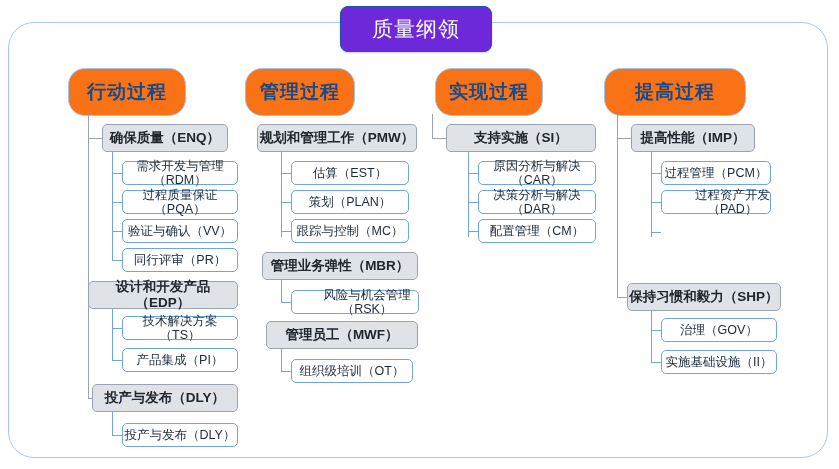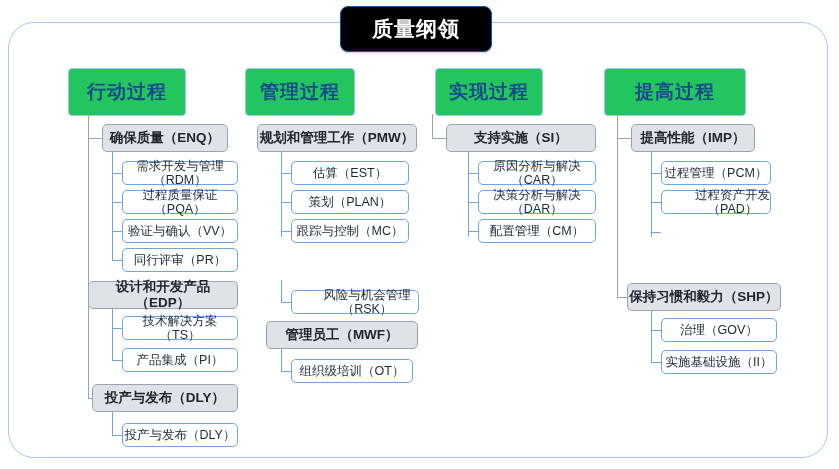--- a/index.html
+++ b/index.html
@@ -6,29 +6,29 @@
   body{width:839px;height:469px;font-family:"Liberation Sans","DejaVu Sans",sans-serif;overflow:hidden;}
   #root{position:relative;width:839px;height:469px;}
 
   .outer-frame{
     position:absolute;left:8px;top:22px;width:820px;height:436px;
     border:1.5px solid #a9c8ea;border-radius:26px;background:#fff;box-sizing:border-box;
   }
 
   .root-node{
     position:absolute;left:340px;top:6px;width:150px;height:44px;
-    background:#000000;border:1.5px solid #1457ad;border-radius:8px;
-    color:#fff;font-size:21px;font-weight:bold;letter-spacing:1px;
+    background:#6d28d9;border:1.5px solid #1457ad;border-radius:8px;
+    color:#fff;font-size:21px;font-weight:normal;letter-spacing:1px;
     display:flex;align-items:center;justify-content:center;
     box-shadow:0 1px 2px rgba(0,0,0,.2);
   }
 
   .phase{
     position:absolute;height:46px;
-    background:#22c55e;border:1.5px solid #9ec4ef;border-radius:4px;
+    background:#f97316;border:1.5px solid #9ec4ef;border-radius:17px;
     color:#174a8b;font-size:19px;font-weight:bold;letter-spacing:1px;
     display:flex;align-items:center;justify-content:center;
   }
 
   .node{
     position:absolute;box-sizing:border-box;
     border-radius:5px;display:flex;align-items:center;justify-content:center;
     text-align:center;line-height:1.15;
   }
   .lvl1{
@@ -99,20 +99,21 @@
 
   <div class="ln h blue" style="left:281px;top:173px;width:10px;"></div>
   <div class="node lvl2" style="left:291px;top:161px;width:118px;height:24px;">估算（EST）</div>
 
   <div class="ln h blue" style="left:281px;top:202px;width:10px;"></div>
   <div class="node lvl2" style="left:291px;top:190px;width:118px;height:24px;">策划（PLAN）</div>
 
   <div class="ln h blue" style="left:281px;top:231px;width:10px;"></div>
   <div class="node lvl2" style="left:291px;top:219px;width:118px;height:24px;">跟踪与控制（MC）</div>
 
+  <div class="node lvl1" style="left:262px;top:252px;width:156px;height:28px;">管理业务弹性（MBR）</div>
   <div class="ln v blue" style="left:281px;top:280px;height:23px;"></div>
   <div class="ln h blue" style="left:281px;top:302px;width:10px;"></div>
   <div class="node lvl2" style="left:291px;top:290px;width:128px;height:24px;padding-left:24px;">风险与机会管理（RSK）</div>
 
   <div class="node lvl1" style="left:266px;top:321px;width:152px;height:28px;">管理员工（MWF）</div>
   <div class="ln v blue" style="left:281px;top:349px;height:23px;"></div>
   <div class="ln h blue" style="left:281px;top:371px;width:10px;"></div>
   <div class="node lvl2" style="left:291px;top:359px;width:122px;height:24px;">组织级培训（OT）</div>
 
   <div class="phase" style="left:435px;top:68px;width:106px;">实现过程</div>

